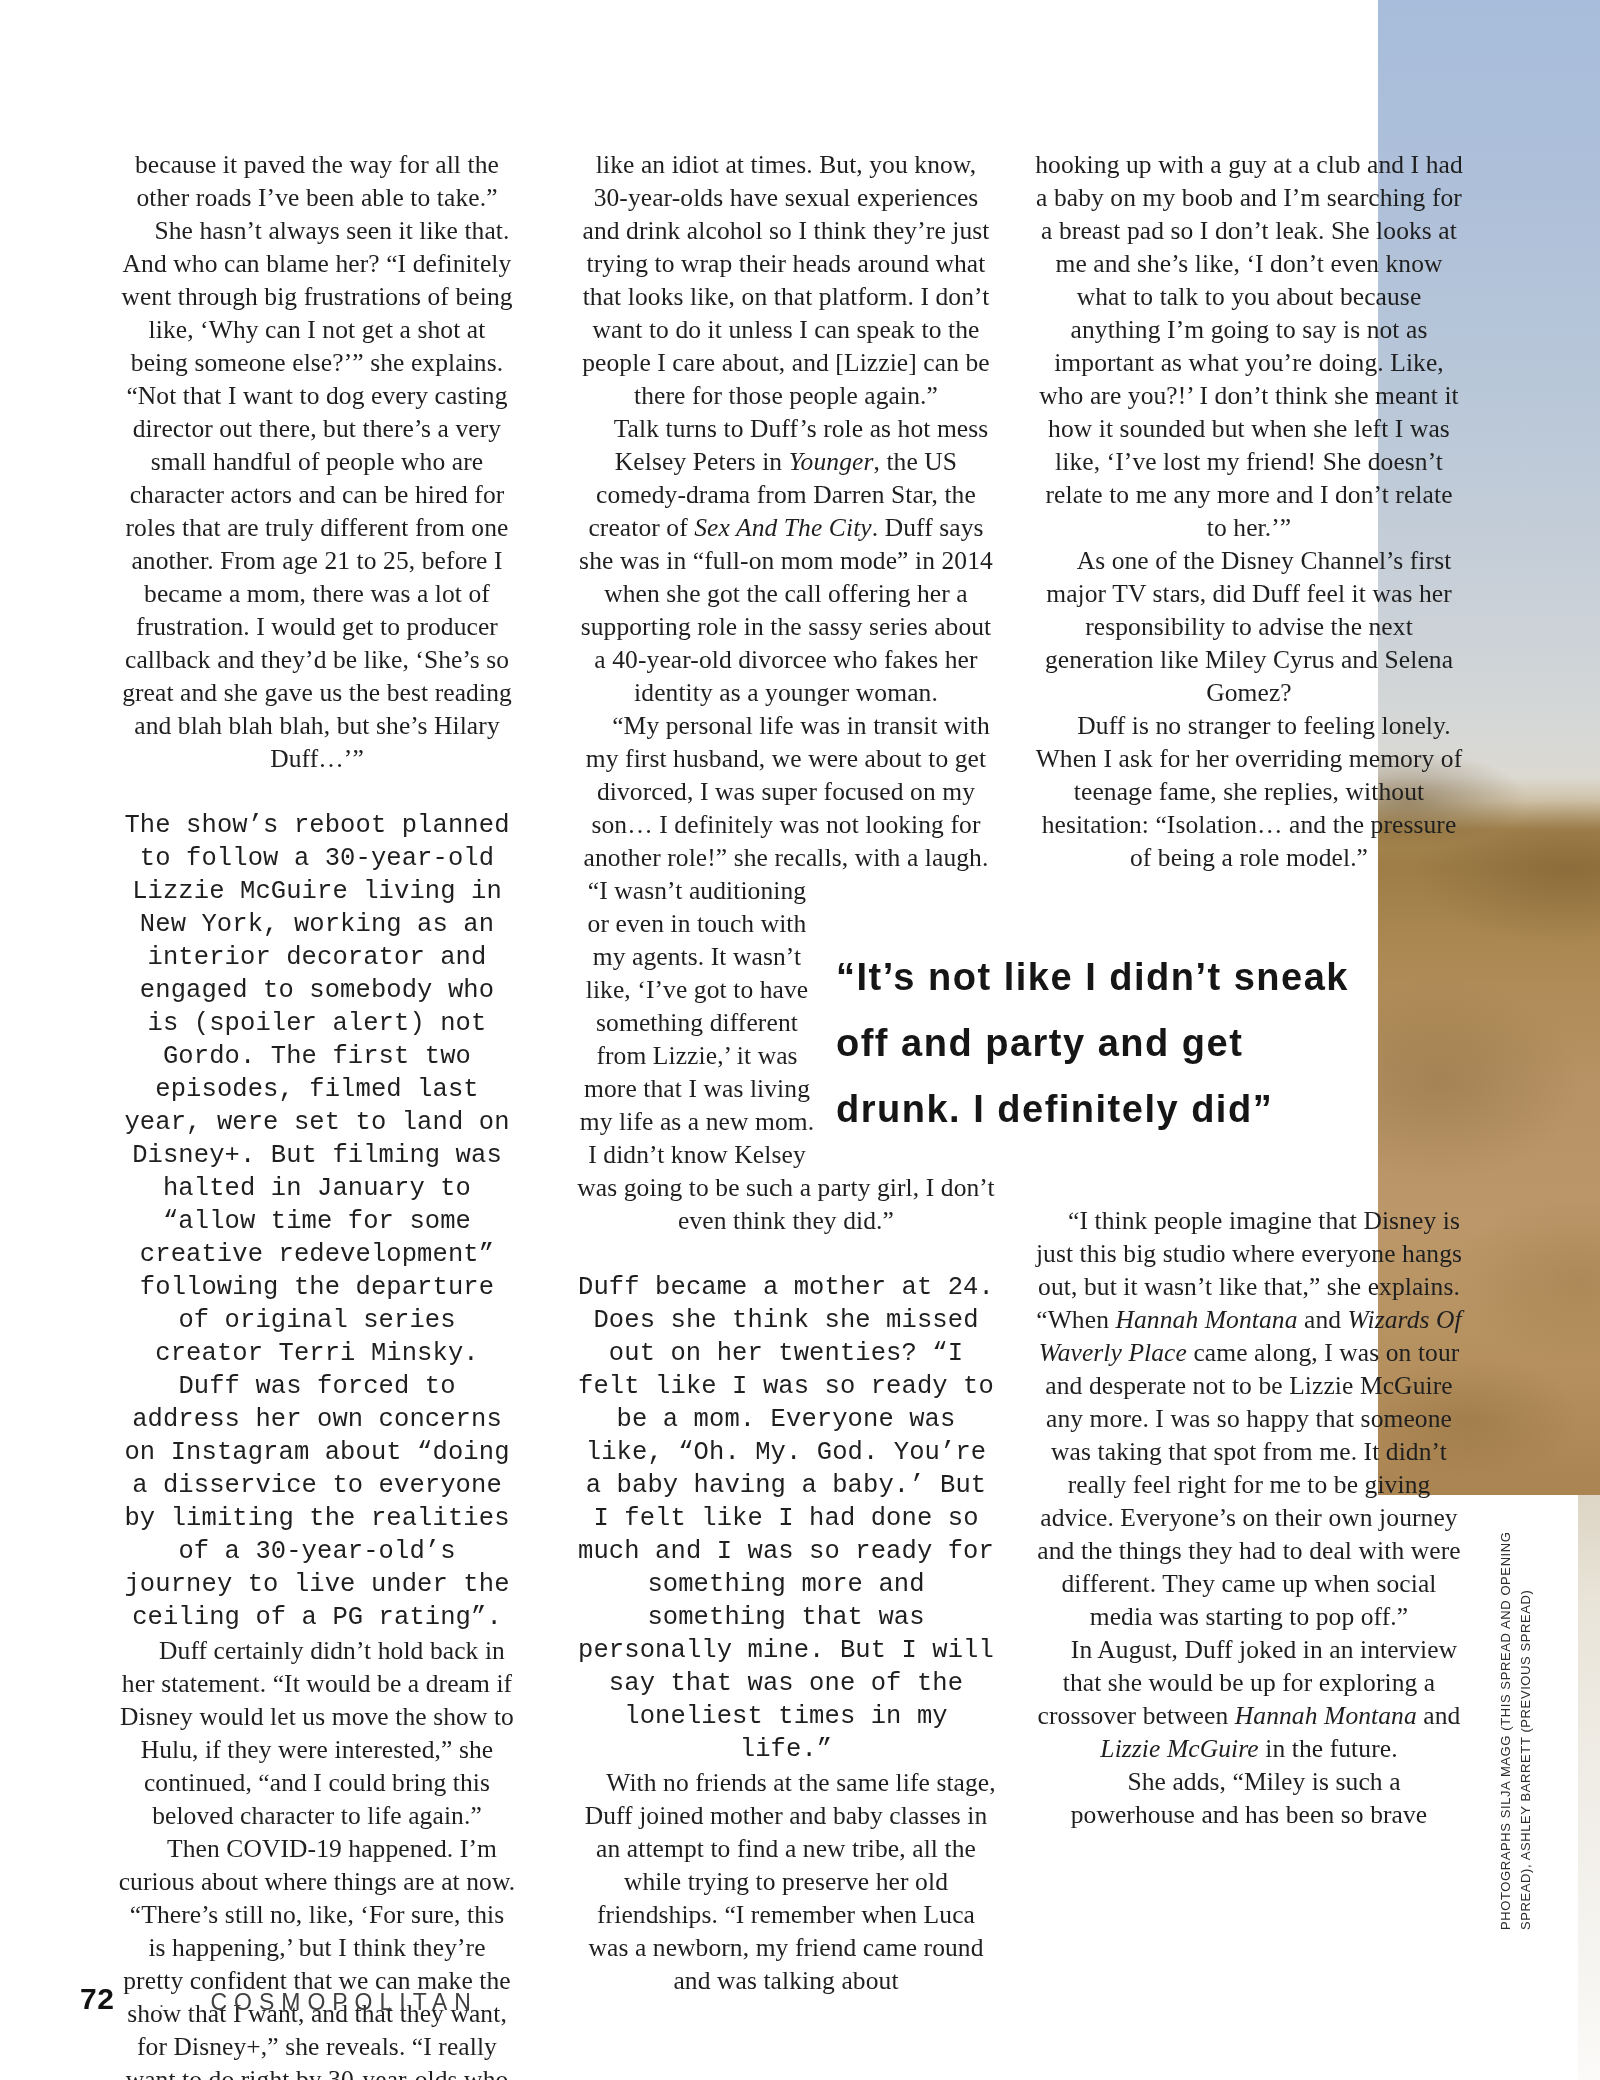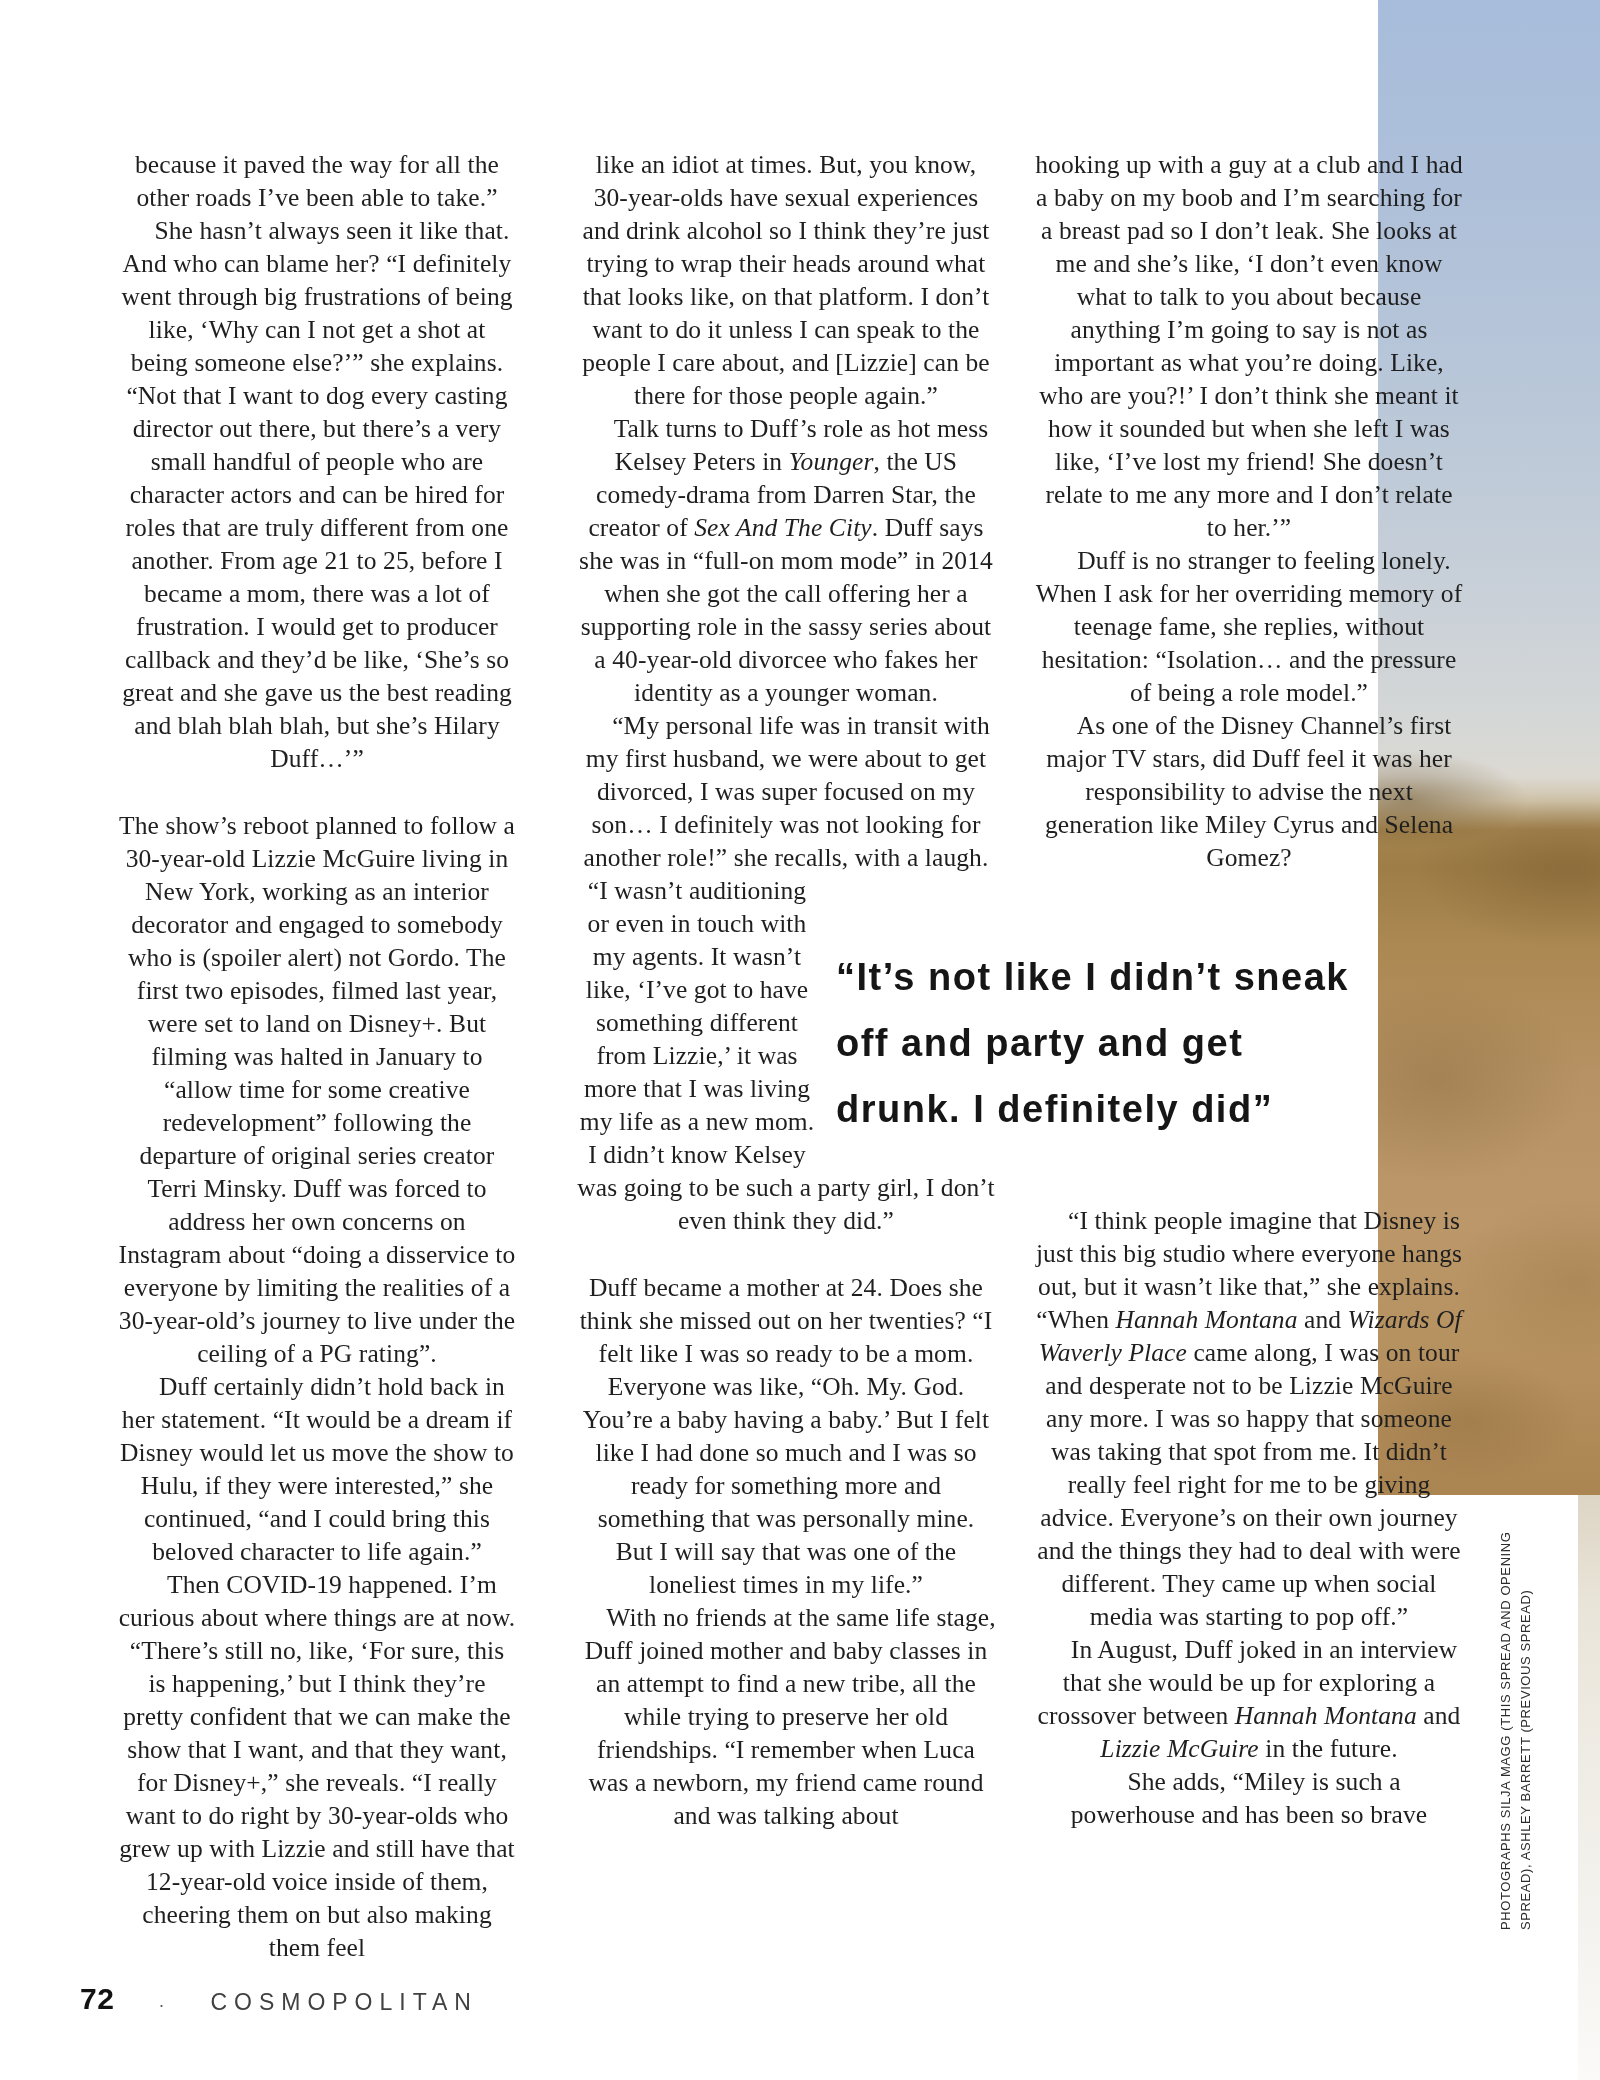--- a/index.html
+++ b/index.html
@@ -30,21 +30,21 @@
   .column{
     position:absolute;top:148px;
     font-size:25.5px;line-height:33px;text-align:center;
     letter-spacing:0.1px;
   }
   .col-1{left:118px;width:398px;}
   .col-2{left:576px;width:420px;}
   .col-3{left:1033px;width:432px;}
   .column p{margin:0;padding:0;}
   .column p.ind{text-indent:30px;}
-  .column p.gap{margin-top:34px;}
+  .column p.gap{margin-top:34px;font-family:Liberation Mono, monospace;}
   .column i{font-style:italic;}
   .qfloat{float:right;width:178px;height:266px;}
   .spacer{width:100%;}
   
   .pull-quote{
     position:absolute;left:836px;top:944px;width:660px;
     font-family:"Liberation Sans", sans-serif;font-weight:bold;
     font-size:38px;line-height:66px;letter-spacing:1.5px;color:#161616;
     white-space:nowrap;
   }
@@ -84,22 +84,22 @@
 <div class="column col-2">
     <p><span>like an idiot at times. But, you know, 30-year-olds have sexual experiences and drink alcohol so I think they’re just trying to wrap their heads around what that looks like, on that platform. I don’t want to do it unless I can speak to the people I care about, and [Lizzie] can be there for those people again.”</span></p>
     <p class="ind"><span>Talk turns to Duff’s role as hot mess Kelsey Peters in </span><i>Younger</i><span>, the US comedy-drama from Darren Star, the creator of </span><i>Sex And The City</i><span>. Duff says she was in “full-on mom mode” in 2014 when she got the call offering her a supporting role in the sassy series about a 40-year-old divorcee who fakes her identity as a younger woman.</span></p>
     <p class="ind"><span>“My personal life was in transit with my first husband, we were about to get divorced, I was super focused on my son… I definitely was not looking for another role!” she recalls, with a laugh.</span></p>
     <p><span class="qfloat"></span><span>“I wasn’t auditioning or even in touch with my agents. It wasn’t like, ‘I’ve got to have something different from Lizzie,’ it was more that I was living my life as a new mom. I didn’t know Kelsey was going to be such a party girl, I don’t even think they did.”</span></p>
     <p class="gap"><span>Duff became a mother at 24. Does she think she missed out on her twenties? “I felt like I was so ready to be a mom. Everyone was like, “Oh. My. God. You’re a baby having a baby.’ But I felt like I had done so much and I was so ready for something more and something that was personally mine. But I will say that was one of the loneliest times in my life.”</span></p>
     <p class="ind"><span>With no friends at the same life stage, Duff joined mother and baby classes in an attempt to find a new tribe, all the while trying to preserve her old friendships. “I remember when Luca was a newborn, my friend came round and was talking about</span></p>
   </div>
 <div class="column col-3">
     <p><span>hooking up with a guy at a club and I had a baby on my boob and I’m searching for a breast pad so I don’t leak. She looks at me and she’s like, ‘I don’t even know what to talk to you about because anything I’m going to say is not as important as what you’re doing. Like, who are you?!’ I don’t think she meant it how it sounded but when she left I was like, ‘I’ve lost my friend! She doesn’t relate to me any more and I don’t relate to her.’”</span></p>
+    <p class="ind"><span>As one of the Disney Channel’s first major TV stars, did Duff feel it was her responsibility to advise the next generation like Miley Cyrus and Selena Gomez?</span></p>
     <p class="ind"><span>Duff is no stranger to feeling lonely. When I ask for her overriding memory of teenage fame, she replies, without hesitation: “Isolation… and the pressure of being a role model.”</span></p>
-    <p class="ind"><span>As one of the Disney Channel’s first major TV stars, did Duff feel it was her responsibility to advise the next generation like Miley Cyrus and Selena Gomez?</span></p>
     <div class="spacer" style="height: 330px;"></div>
     <p class="ind"><span>“I think people imagine that Disney is just this big studio where everyone hangs out, but it wasn’t like that,” she explains. “When </span><i>Hannah Montana</i><span> and </span><i>Wizards Of Waverly Place</i><span> came along, I was on tour and desperate not to be Lizzie McGuire any more. I was so happy that someone was taking that spot from me. It didn’t really feel right for me to be giving advice. Everyone’s on their own journey and the things they had to deal with were different. They came up when social media was starting to pop off.”</span></p>
     <p class="ind"><span>In August, Duff joked in an interview that she would be up for exploring a crossover between </span><i>Hannah Montana</i><span> and </span><i>Lizzie McGuire</i><span> in the future.</span></p>
     <p class="ind"><span>She adds, “Miley is such a powerhouse and has been so brave</span></p>
   </div>
 
 <div class="pull-quote">
   <span>“It’s not like I didn’t sneak</span>
   <span>off and party and get</span>
   <span>drunk. I definitely did”</span>

